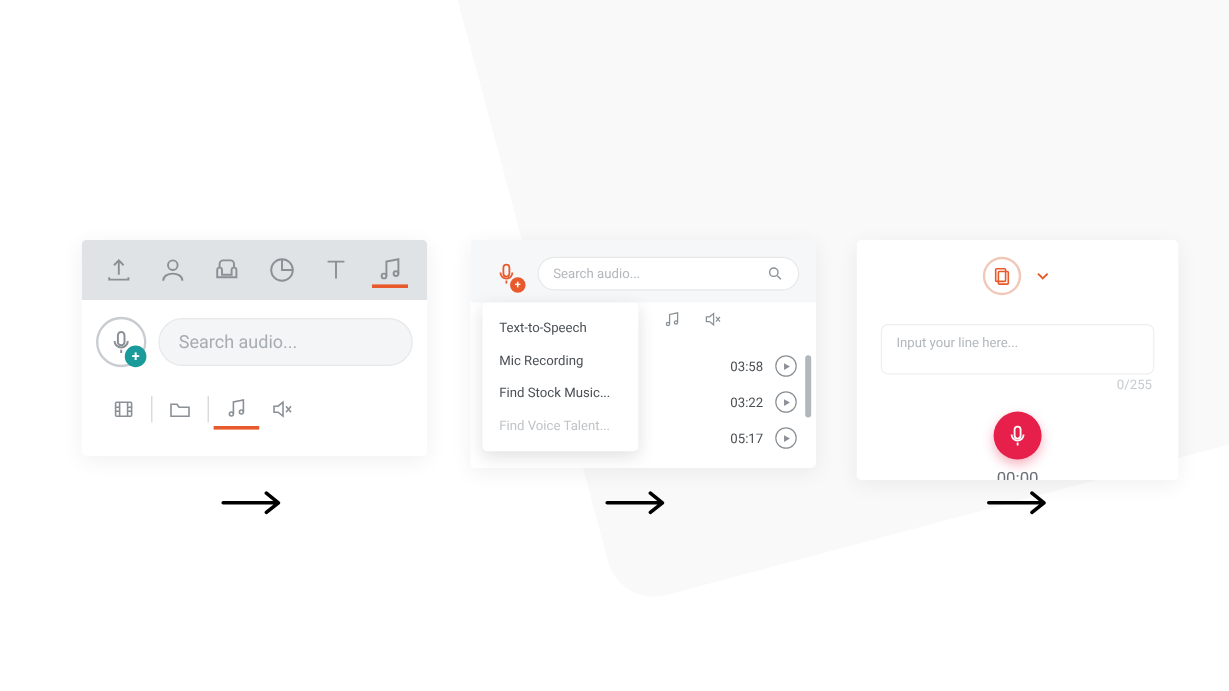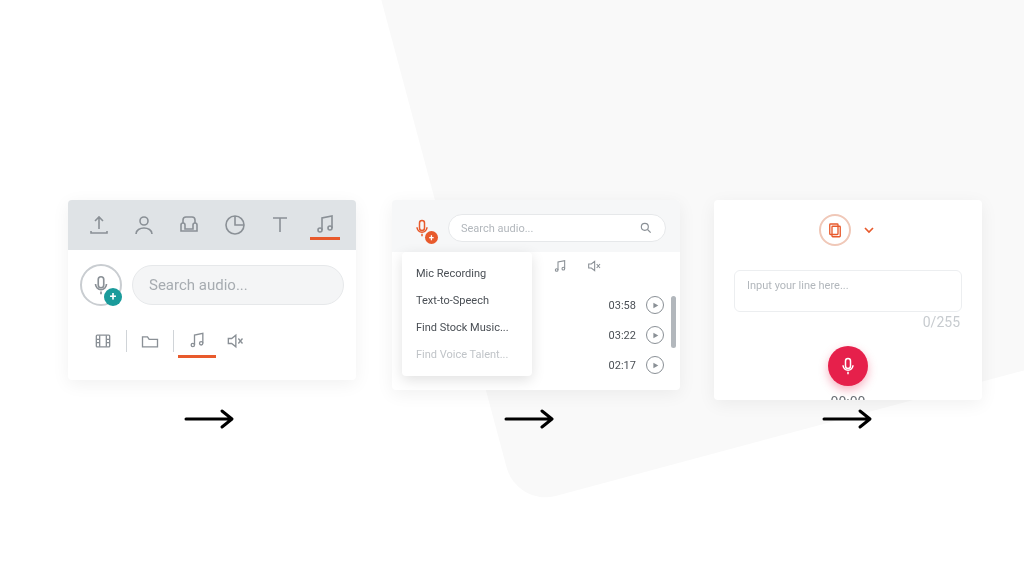--- a/index.html
+++ b/index.html
@@ -191,21 +191,21 @@
     margin: 14px 20px 2px 20px;
     height: 42px;
     border: 1px solid #eceef0;
     border-radius: 6px;
     padding: 8px 12px;
     font-size: 11px; color: #b2b7bc;
   }
   .counter {
     text-align: right;
     padding-right: 22px;
-    font-size: 14px;
+    font-size: 11px;
     color: #c7cbcf;
     margin-bottom: 16px;
   }
   .rec-btn {
     width: 40px; height: 40px; border-radius: 50%;
     background: #e6204b;
     margin: 0 auto 8px auto;
     display:flex; align-items:center; justify-content:center;
     color: #fff;
     box-shadow: 0 4px 10px rgba(230,32,75,0.35);
@@ -342,22 +342,22 @@
           </svg>
       </div>
       <div class="ticon">
         <svg viewBox="0 0 24 24" width="16" height="16" fill="none" stroke="currentColor" stroke-width="1.6">
             <path d="M4 9v6h4l5 4V5L8 9H4z"></path>
             <path d="M16 9l5 6M21 9l-5 6"></path>
           </svg>
       </div>
     </div>
     <div class="menu-pop">
+      <div class="menu-item">Text-to-Speech</div>
       <div class="menu-item">Mic Recording</div>
-      <div class="menu-item">Text-to-Speech</div>
       <div class="menu-item">Find Stock Music...</div>
       <div class="menu-item disabled">Find Voice Talent...</div>
     </div>
     <div class="track-list">
       <div class="track-row">
         <span>03:58</span>
         <div class="play-btn">
           <svg viewBox="0 0 10 10">
               <path d="M2 1l7 4-7 4z" fill="currentColor"></path>
             </svg>
@@ -365,21 +365,21 @@
       </div>
       <div class="track-row">
         <span>03:22</span>
         <div class="play-btn">
           <svg viewBox="0 0 10 10">
               <path d="M2 1l7 4-7 4z" fill="currentColor"></path>
             </svg>
         </div>
       </div>
       <div class="track-row">
-        <span>02:17</span>
+        <span>05:17</span>
         <div class="play-btn">
           <svg viewBox="0 0 10 10">
               <path d="M2 1l7 4-7 4z" fill="currentColor"></path>
             </svg>
         </div>
       </div>
     </div>
     <div class="scroll-track"></div>
   </div>
 </div>

